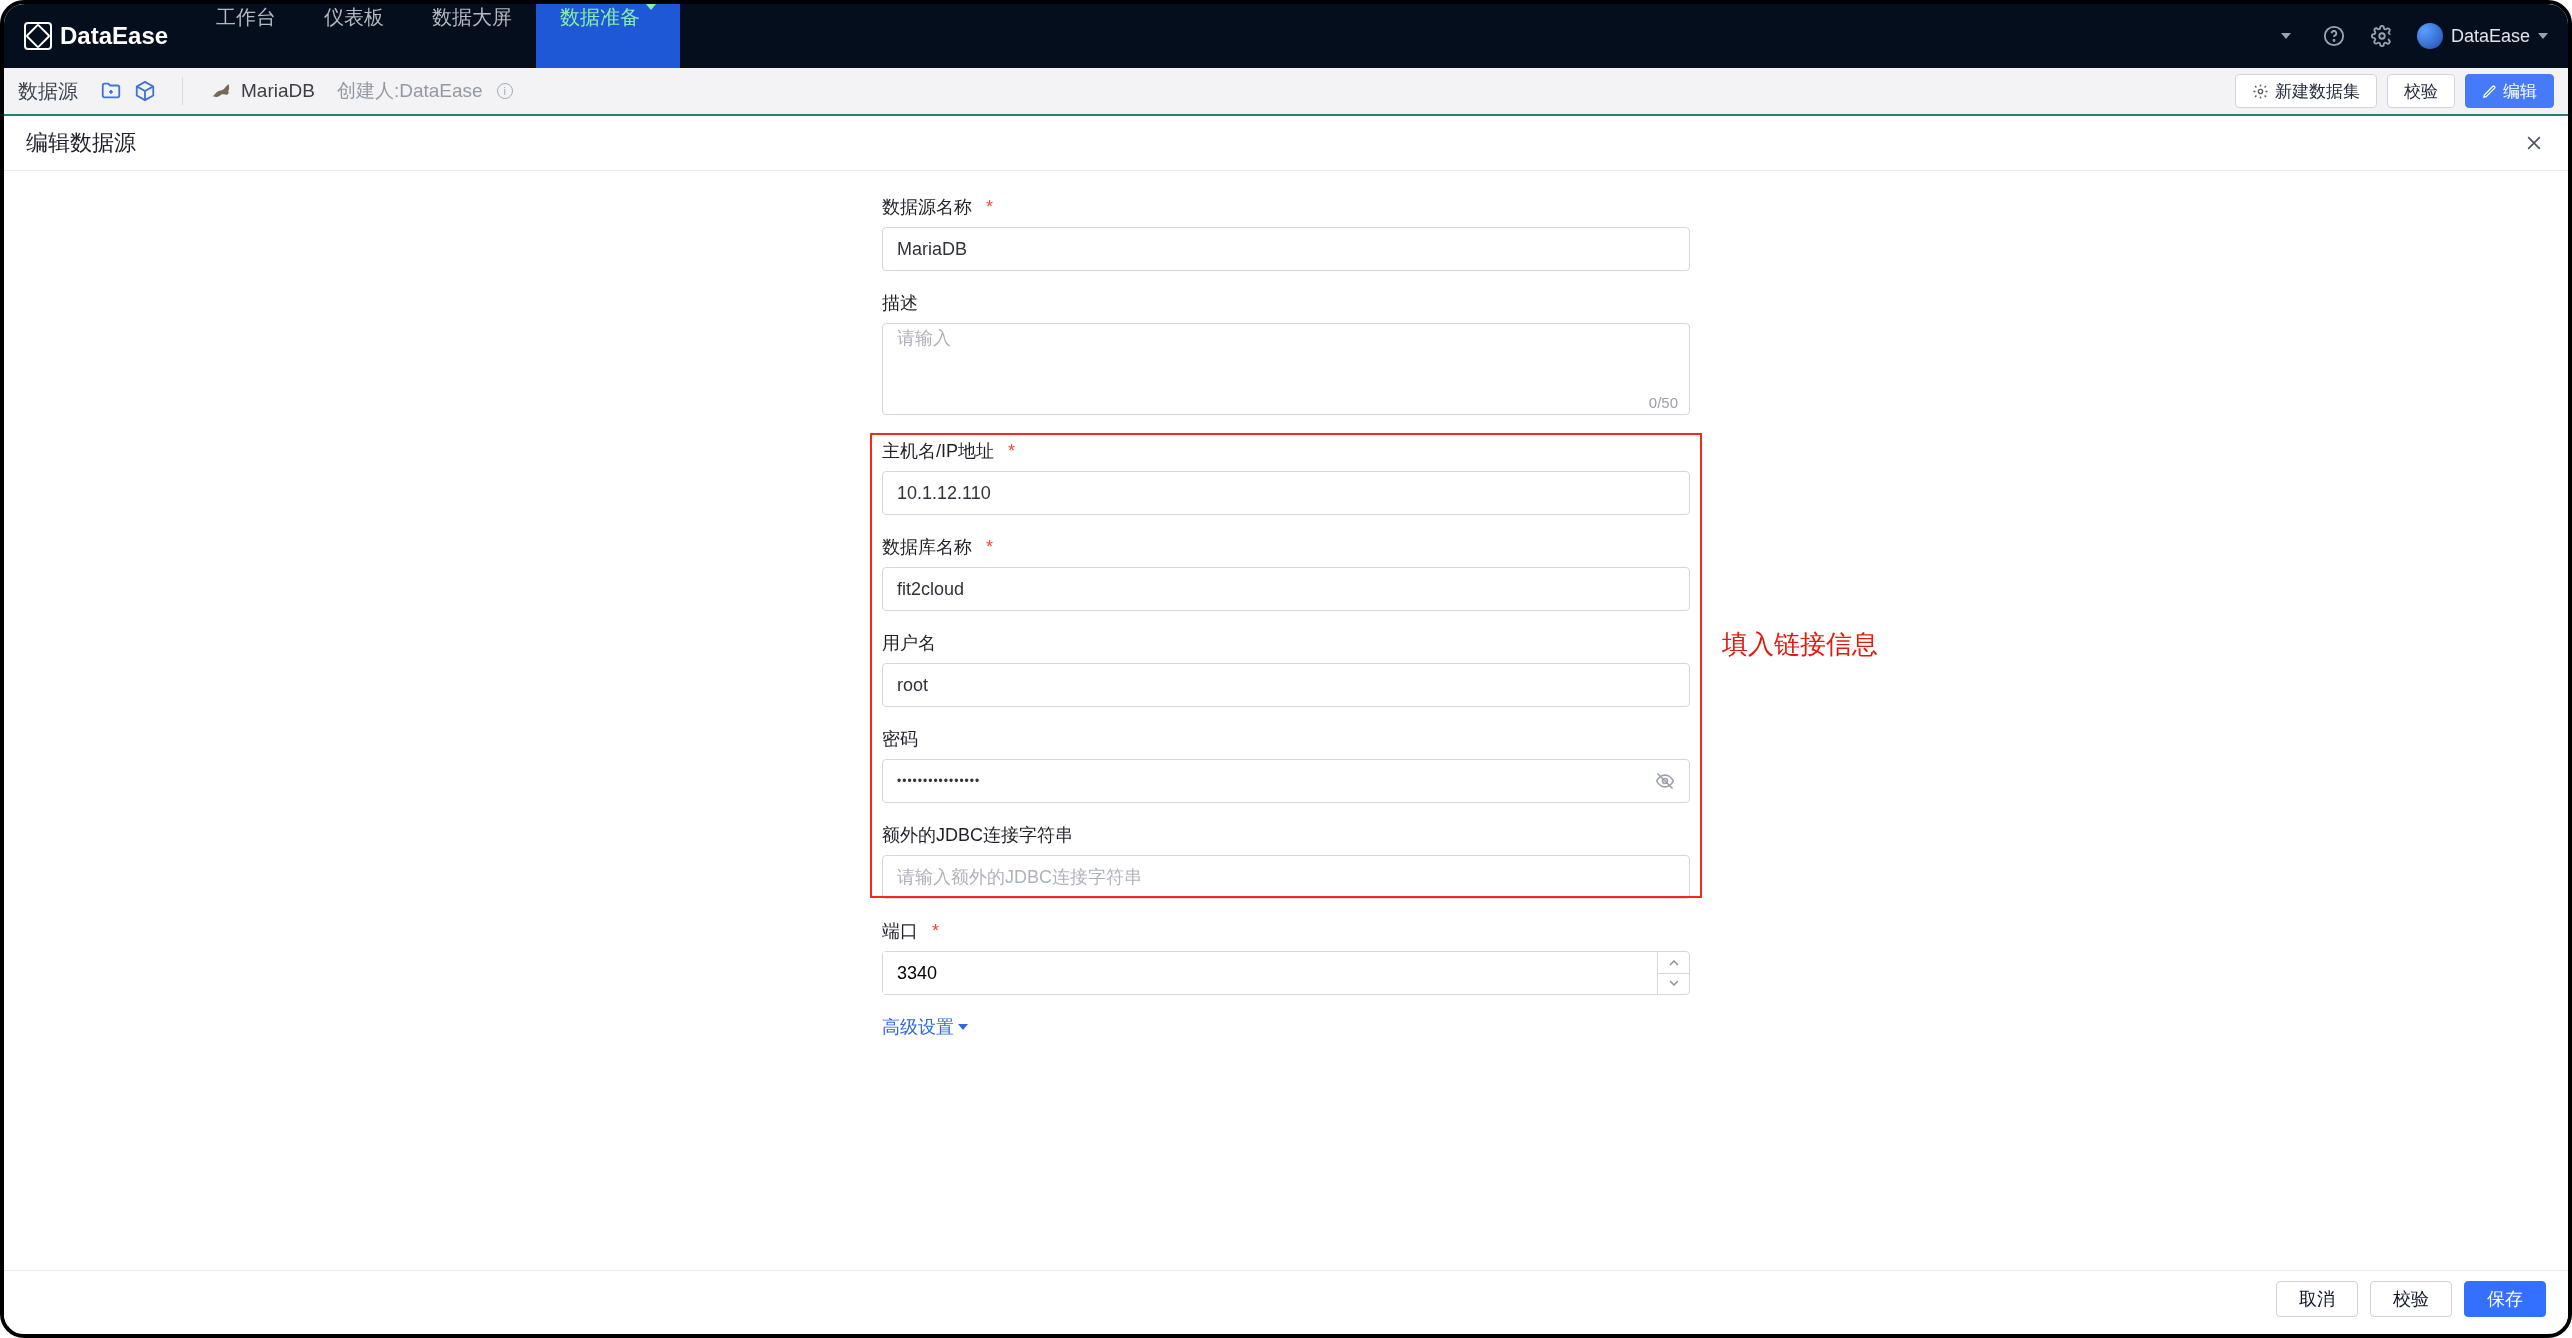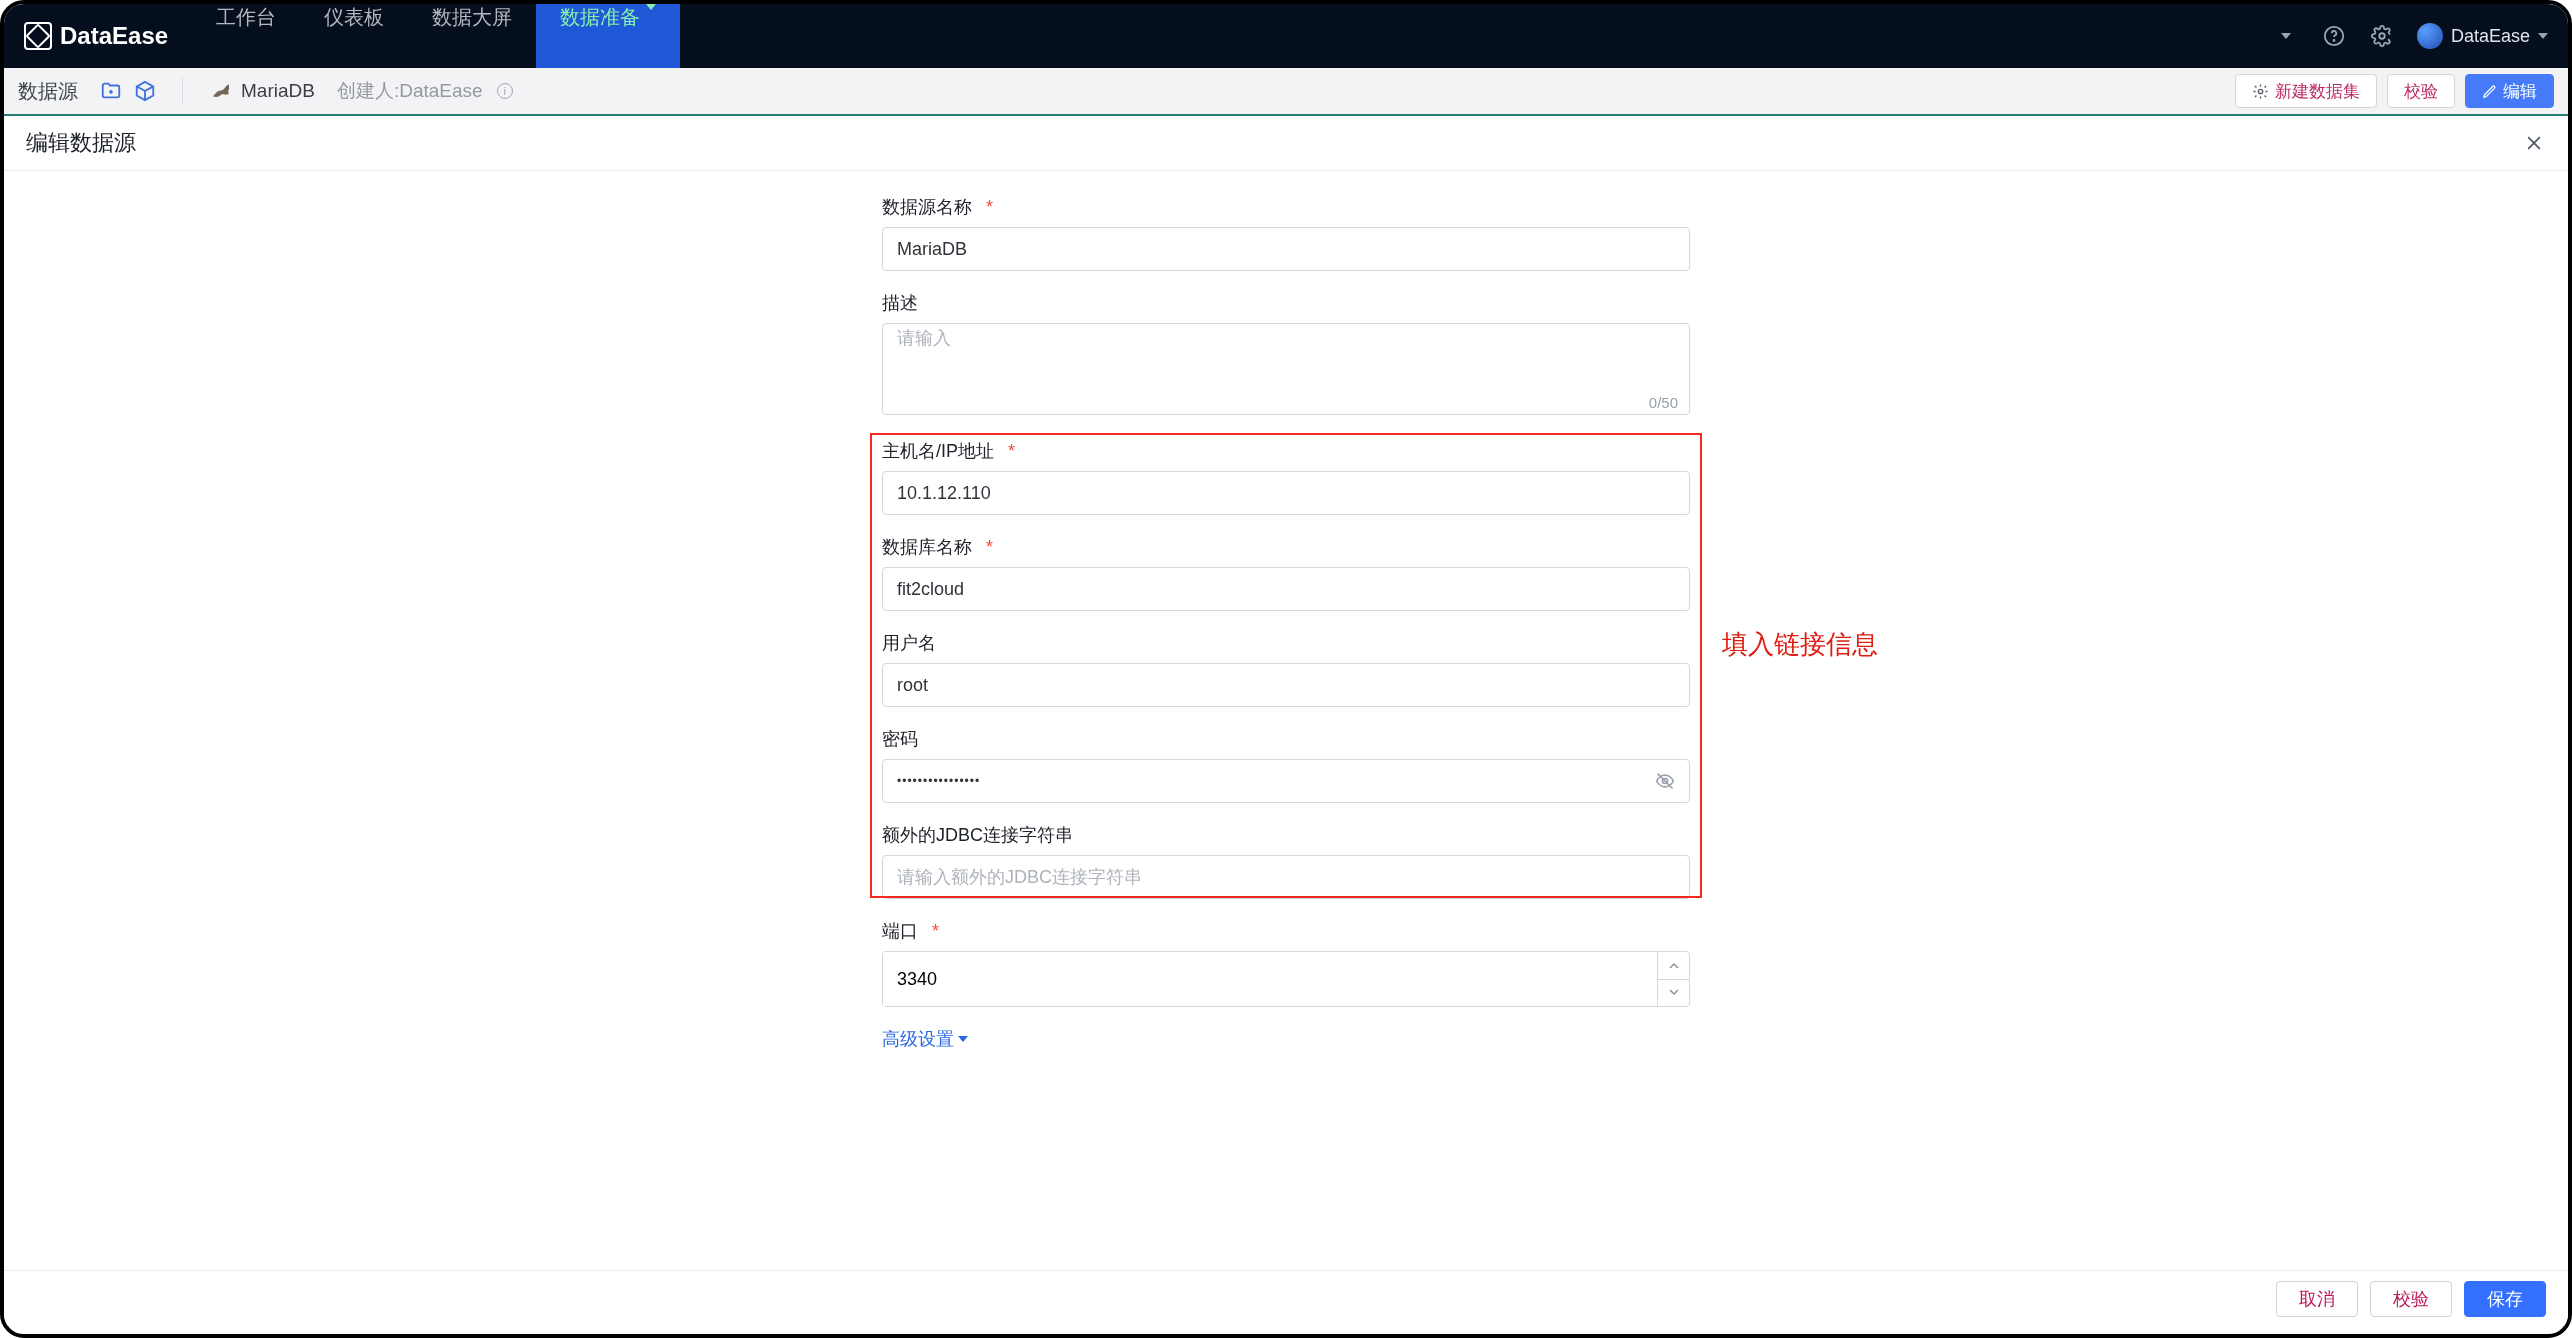--- a/index.html
+++ b/index.html
@@ -69,21 +69,21 @@
     .breadcrumb .icon-db { width: 22px; height: 22px; display: inline-block; }
     .breadcrumb .db-name { color: #2b2f36; font-weight: 500; }
     .breadcrumb .meta { color: #8b919b; margin-left: 12px; text-align: right; }
     .breadcrumb .info-i {
       width: 16px; height: 16px; border: 1px solid #9da3ad; border-radius: 50%;
       display: inline-flex; align-items: center; justify-content: center; font-size: 11px; color: #9da3ad; margin-left: 4px;
     }
     .subbar-right { display: flex; align-items: center; gap: 10px; }
     .btn {
       height: 34px; padding: 0 16px; border: 1px solid #cfd3da; background: #fff; border-radius: 4px;
-      font-size: 17px; color: #be185d; cursor: pointer; display: inline-flex; align-items: center; gap: 6px;
+      font-size: 17px; color: #0f172a; cursor: pointer; display: inline-flex; align-items: center; gap: 6px;
     }
     .btn-primary { background: #3370ff; border-color: #3370ff; color: #fff; }
     .btn .gear {
       width: 17px; height: 17px; display: inline-block;
     }
     .btn .pen {
       width: 15px; height: 15px; display: inline-block;
     }
 
     
@@ -109,21 +109,21 @@
       font-size: 18px; color: #303339;
       background: #fff;
     }
     .input { height: 44px; padding: 0 14px; }
     .textarea { height: 92px; padding: 2px 14px; resize: none; font-family: inherit; }
     .textarea-wrap { position: relative; }
     .counter { position: absolute; right: 12px; bottom: 8px; font-size: 15px; color: #9aa0a9; }
     .password-wrap { height: 44px; display:flex; align-items:center; padding: 0 14px; justify-content: space-between; }
     .password-dots { letter-spacing: 1px; font-size: 12px; }
     .eye-icon { width: 20px; height: 20px; color: #9aa0a9; cursor:pointer; }
-    .number-input { height: 56px; display:flex; align-items:center; }
+    .number-input { height: 44px; display:flex; align-items:center; }
     .number-input input { border:none; flex:1; height:100%; padding:0 14px; font-size:18px; outline:none; }
     .spinner { width:32px; display:flex; flex-direction:column; border-left:1px solid #d4d7dd; height:100%; }
     .spinner div { flex:1; display:flex; align-items:center; justify-content:center; cursor:pointer; }
     .spinner div:first-child { border-bottom:1px solid #d4d7dd; }
     .spinner svg { width:10px; height:7px; }
     .adv-link { color: #2c68e0; font-size: 18px; cursor:pointer; display:inline-flex; align-items:center; gap:4px; }
     .adv-caret { width:0; height:0; border-left:5px solid transparent; border-right:5px solid transparent; border-top:6px solid #2c68e0; }
 
     .highlight-box {
       position: absolute;

